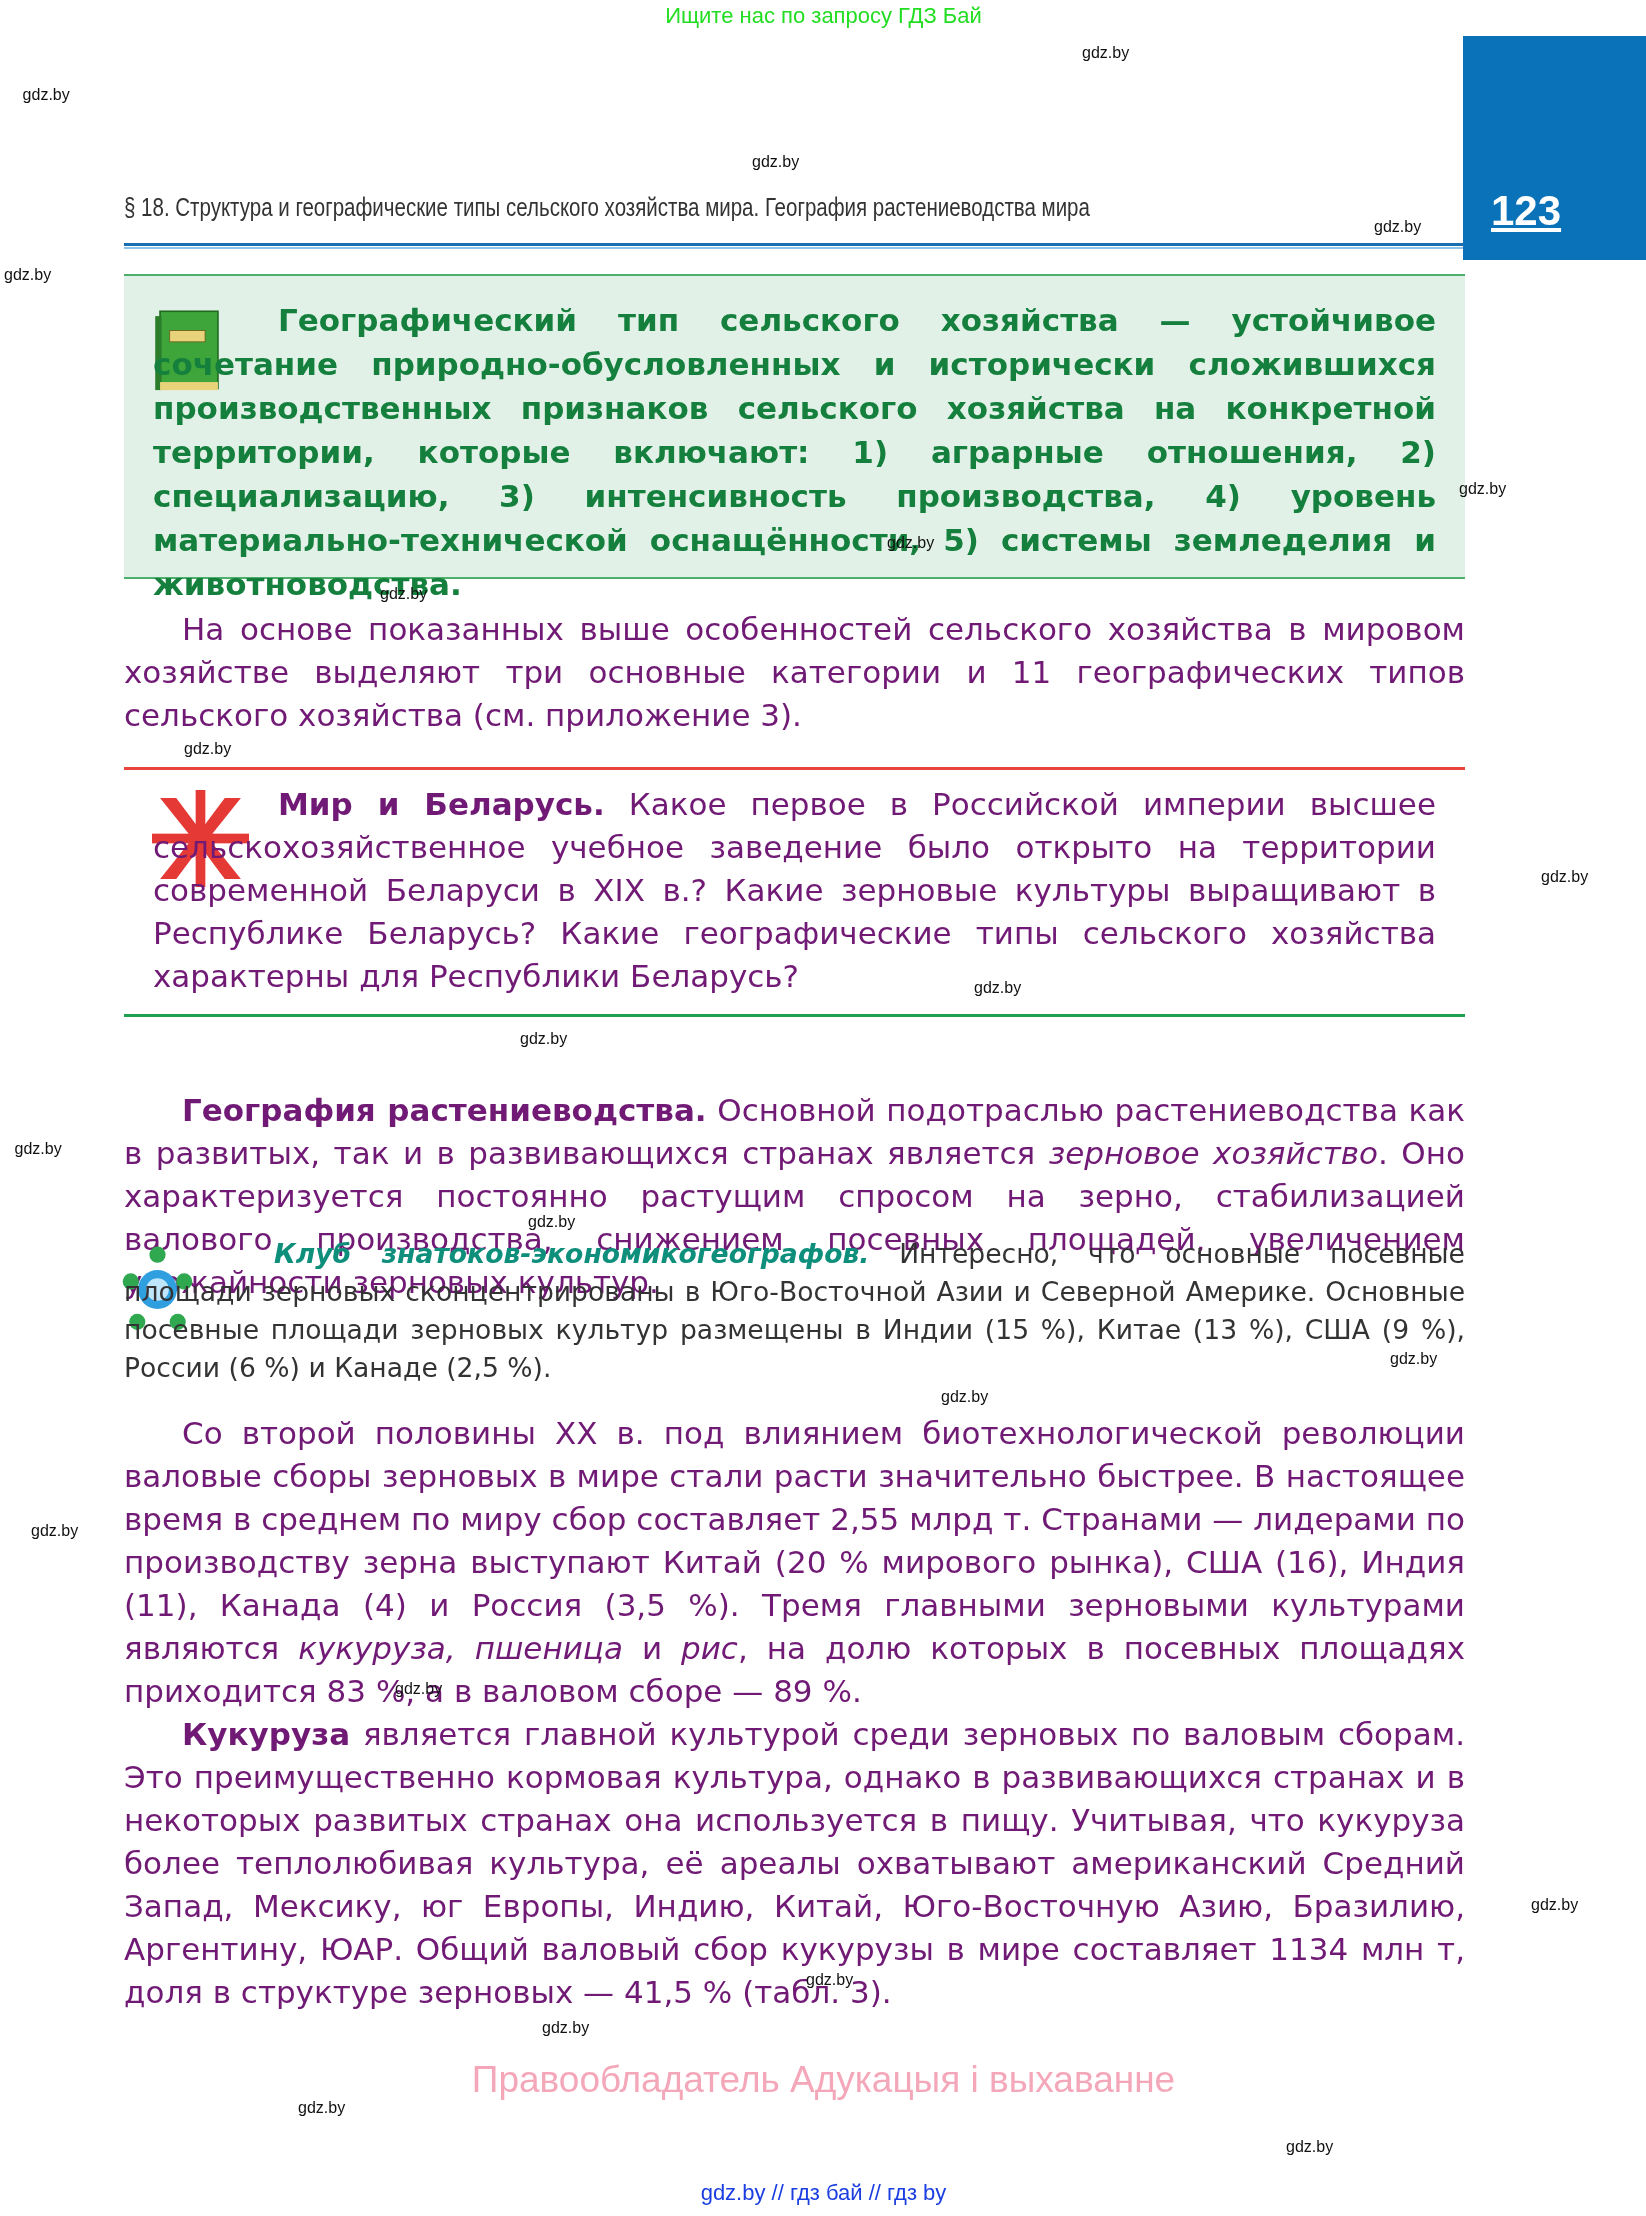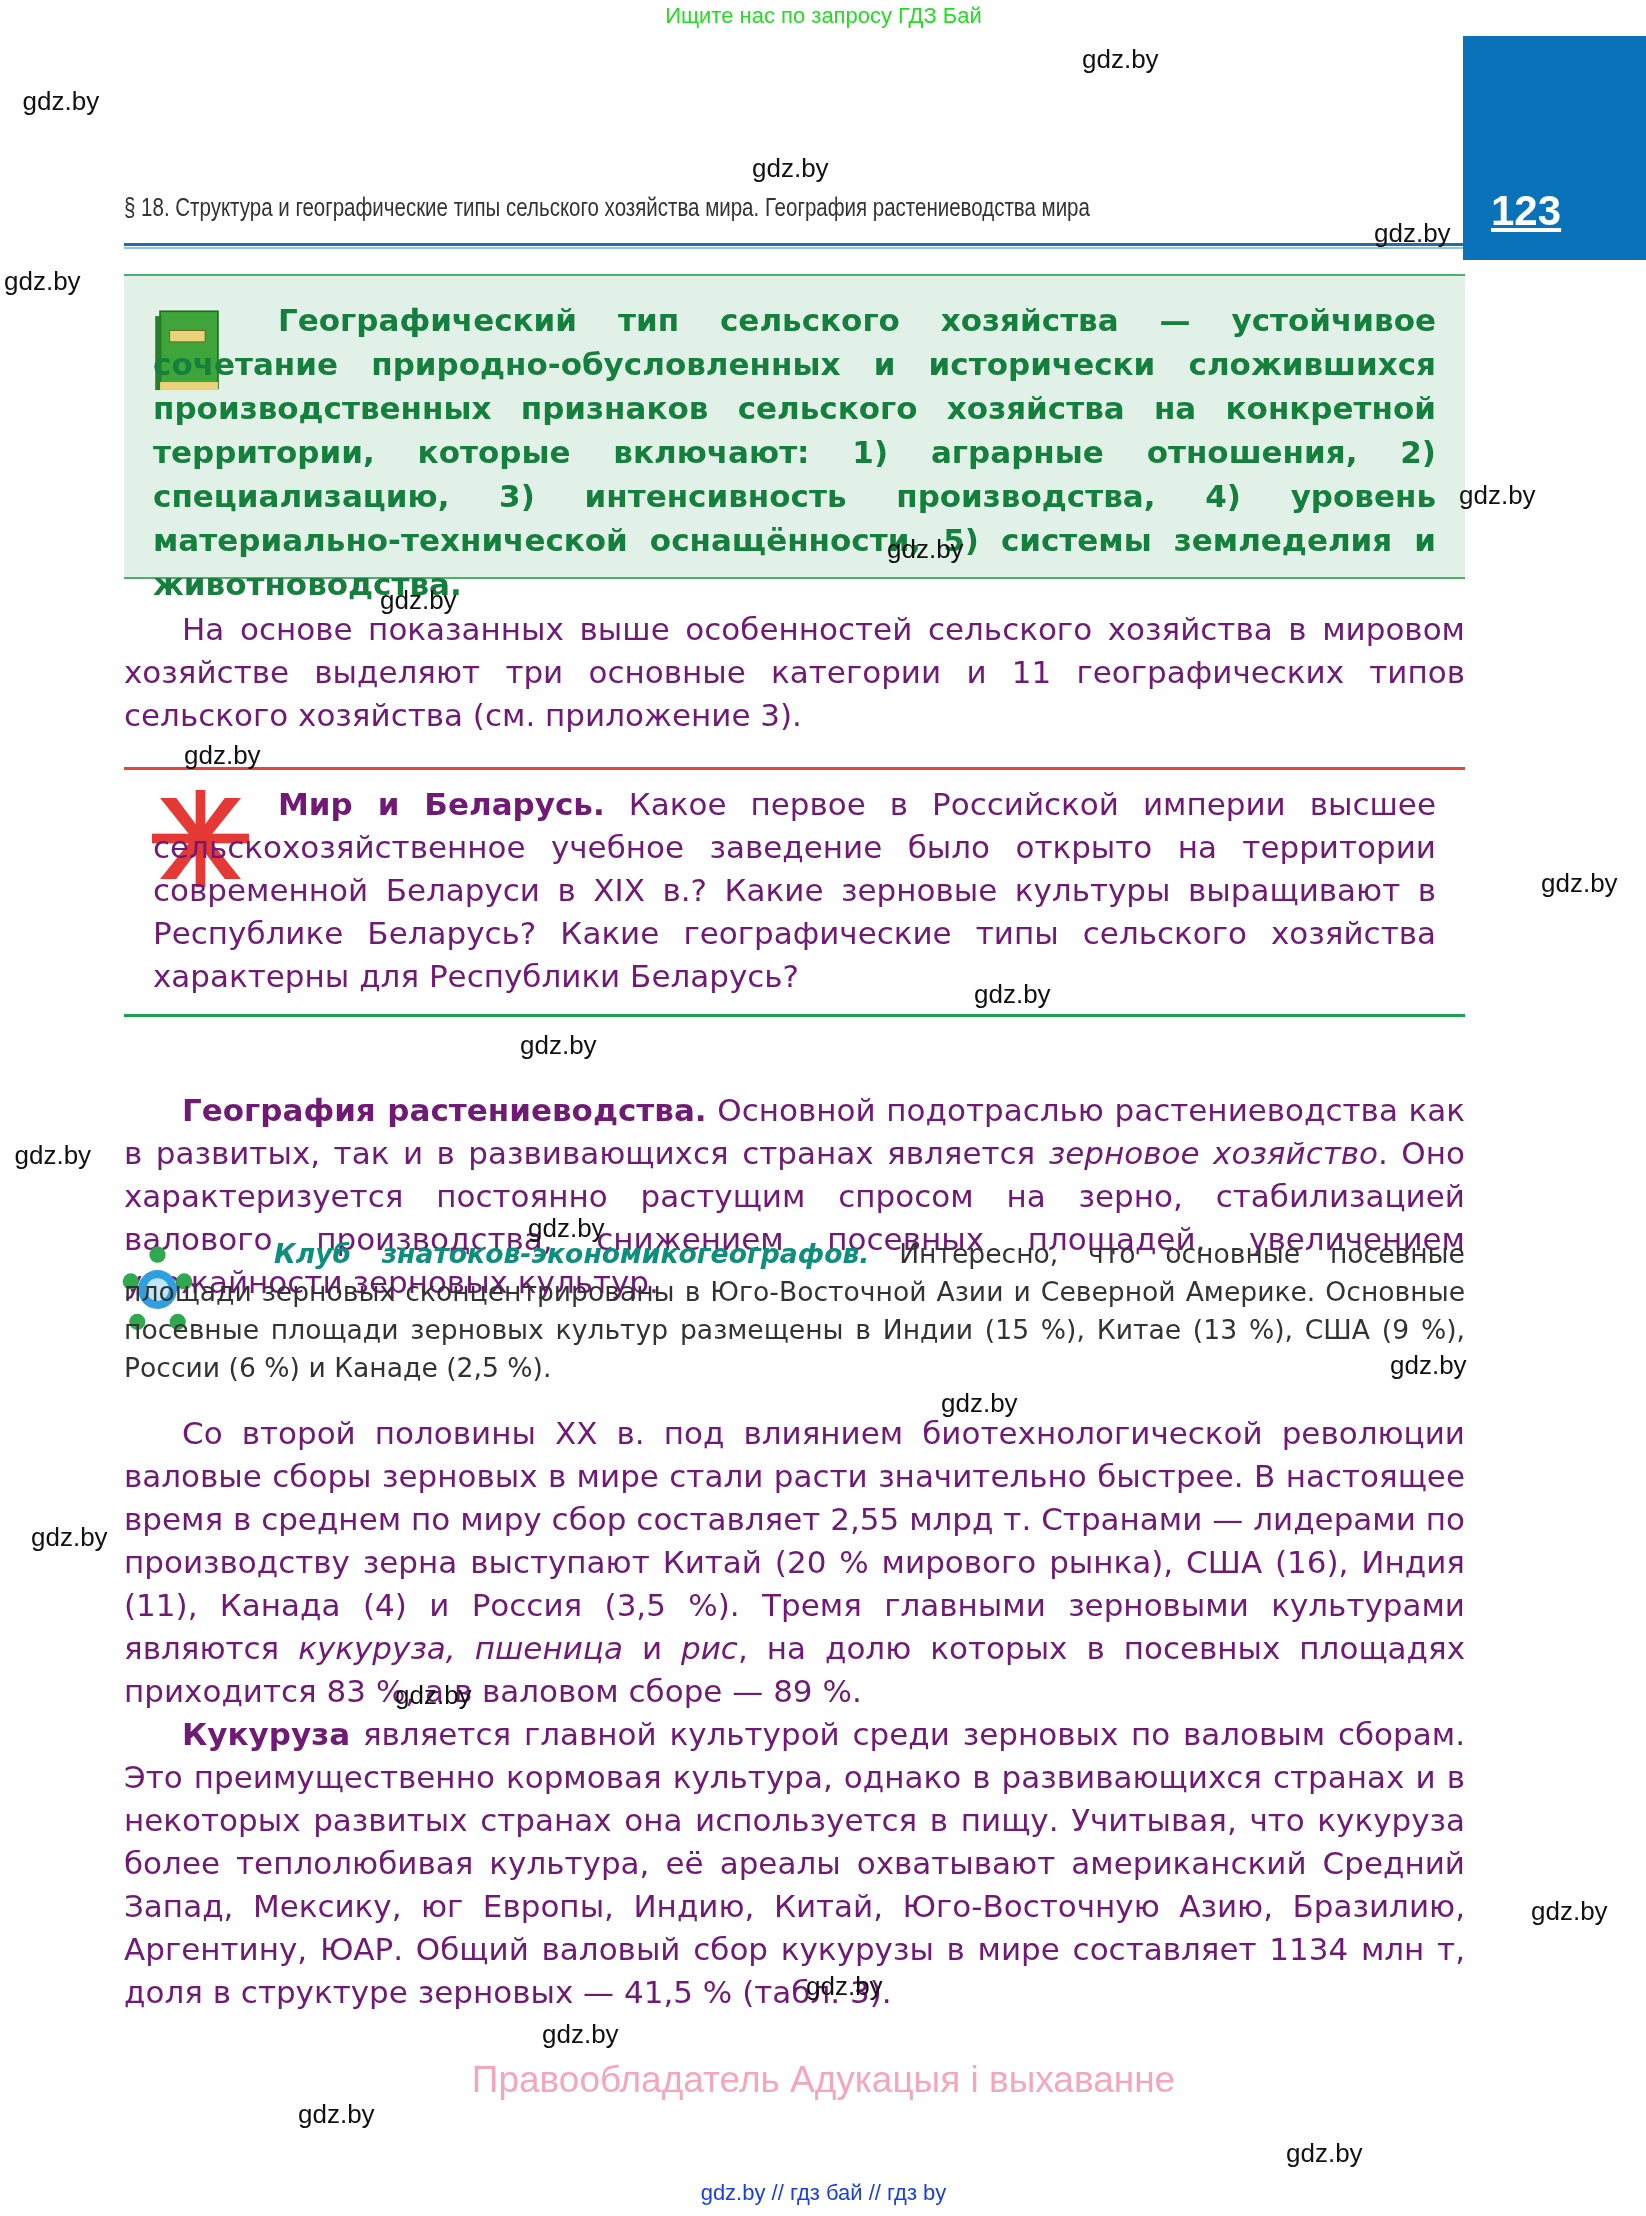--- a/index.html
+++ b/index.html
@@ -1,18 +1,18 @@
 <!DOCTYPE html>
 <html style="font-size:13px"><head>
 <meta charset="utf-8">
 <style>
   html, body { margin:0; padding:0; background:#fff; }
   body { width:1647px; height:2216px; position:relative; overflow:hidden;
          font-family:"DejaVu Sans", sans-serif; color:#2d2d2d; }
-  .wm { position:absolute; font-family:"Liberation Sans", sans-serif; font-size:26px; color:#111; }
+  .wm { position:absolute; font-family:"Liberation Sans", sans-serif; font-size:16px; color:#111; }
   .top-banner { position:absolute; left:0; right:0; top:3.2px; text-align:center;
                 font-family:"Liberation Sans", sans-serif; font-size:22px; color:#22dd22; }
   .page-tab { position:absolute; left:1463px; top:36px; width:184px; height:224px; background:#0a72b8; }
   .page-num { position:absolute; left:1491px; top:187px; font-family:"Liberation Sans", sans-serif;
               font-size:42px; font-weight:bold; color:#fff;text-decoration:underline; }
   .running-head { position:absolute; left:124px; top:193px; font-family:"Liberation Sans", sans-serif;
                   font-size:25px; color:#333; transform:scaleX(0.82); transform-origin:left; white-space:nowrap; }
   .head-rule { position:absolute; left:124px; top:243px; width:1339px; height:3.2px; background:#1a6fb0; }
   .head-rule2 { position:absolute; left:124px; top:247px; width:1339px; height:1.6px; background:#8fc3e8; }
 

